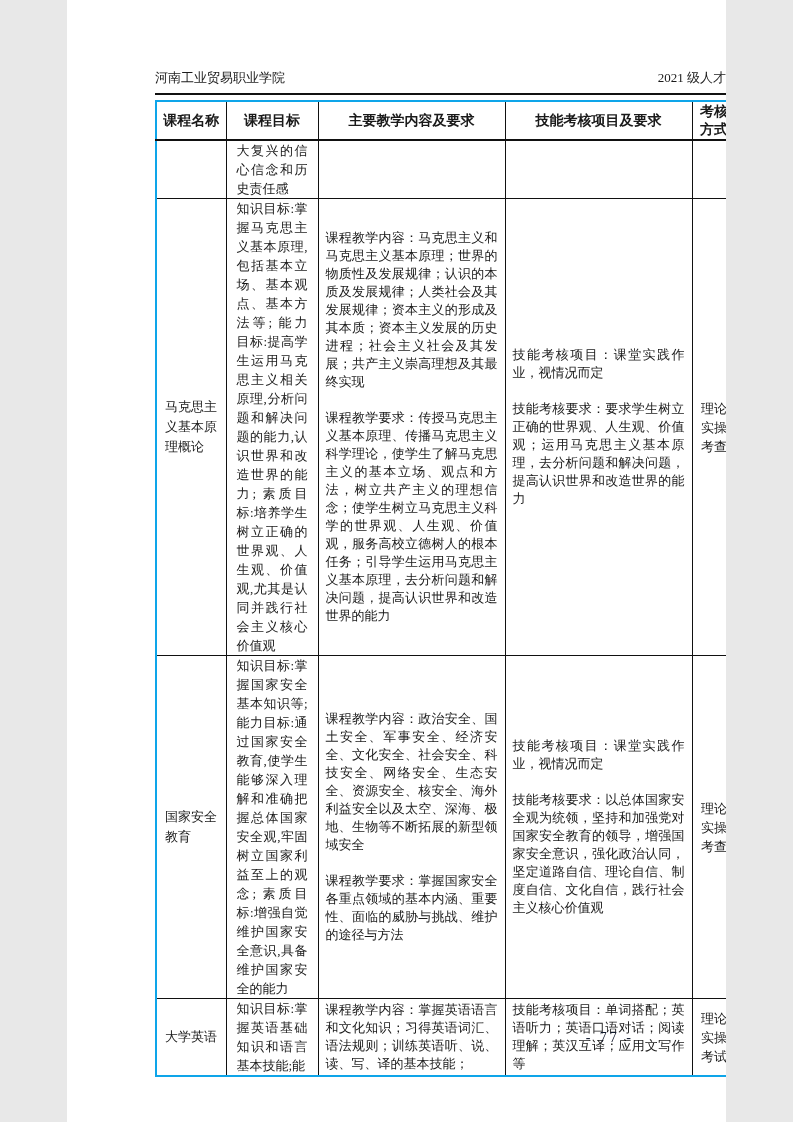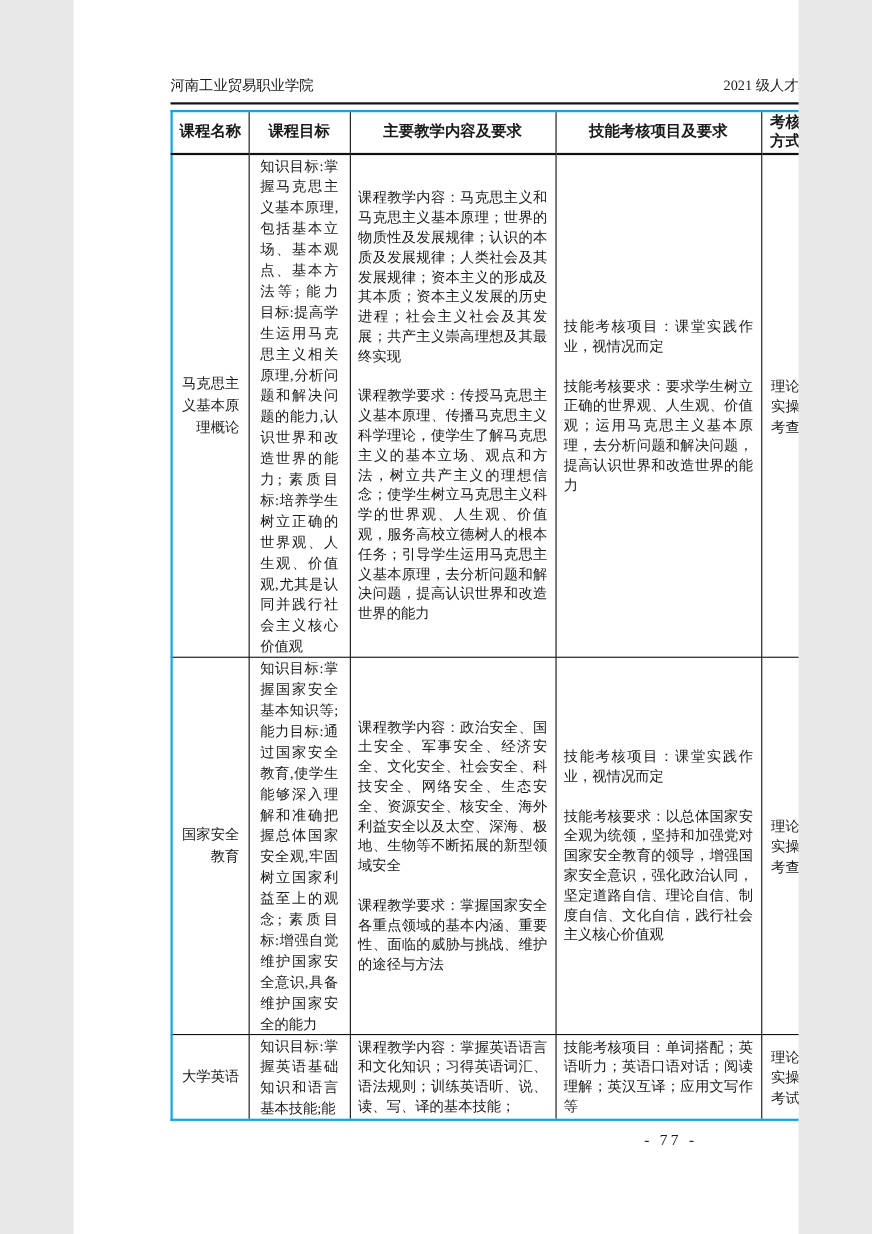--- a/index.html
+++ b/index.html
@@ -31,21 +31,21 @@
     border:1px solid #111;
     vertical-align:middle;
   }
   .course-table thead th { border-bottom:2px solid #111; }
 
   th {
     font-weight:bold; font-size:14px; line-height:18px;
     height:37px; text-align:center; padding:0 2px;
   }
 
-  td.course { text-align:right; font-size:13px; line-height:20px; padding:0 8px; }
+  td.course { text-align:left; font-size:13px; line-height:20px; padding:0 8px; }
   td.obj    { font-size:13px; line-height:19px; text-align:justify; padding:0 10px; }
   td.txt    { font-size:13px; line-height:18px; text-align:justify; padding:0 7px; }
   td.txt p  { margin:0; }
   td.txt p + p { margin-top:18px; }
   td.method { text-align:center; font-size:13px; line-height:19px; padding:0;margin-top:17px; }
   td.hours  { text-align:left; font-size:13px; padding:12px; }
 
   .vstack { display:block; width:28px; margin:0 auto; text-align:center; }
 
   tr.r0 { height:53px; }
@@ -83,20 +83,30 @@
           <th>课程名称</th>
           <th>课程目标</th>
           <th>主要教学内容及要求</th>
           <th>技能考核项目及要求</th>
           <th>考核方式</th>
           <th>学时总计</th>
         </tr>
       </thead>
       <tbody>
 
+        <tr class="r0">
+          <td class="course"></td>
+          <td class="obj">
+            <span>大复兴的信心信念和历史责任感</span>
+          </td>
+          <td class="txt"></td>
+          <td class="txt"></td>
+          <td class="method"></td>
+          <td class="hours"></td>
+        </tr>
 
         <tr class="r1">
           <td class="course">
             <span>马克思主义基本原理概论</span>
           </td>
           <td class="obj">
             <span>知识目标:掌握马克思主义基本原理,包括基本立场、基本观点、基本方法等; 能力目标:提高学生运用马克思主义相关原理,分析问题和解决问题的能力,认识世界和改造世界的能力; 素质目标:培养学生树立正确的世界观、人生观、价值观,尤其是认同并践行社会主义核心价值观</span>
           </td>
           <td class="txt">
             <p>课程教学内容：马克思主义和马克思主义基本原理；世界的物质性及发展规律；认识的本质及发展规律；人类社会及其发展规律；资本主义的形成及其本质；资本主义发展的历史进程；社会主义社会及其发展；共产主义崇高理想及其最终实现</p>

